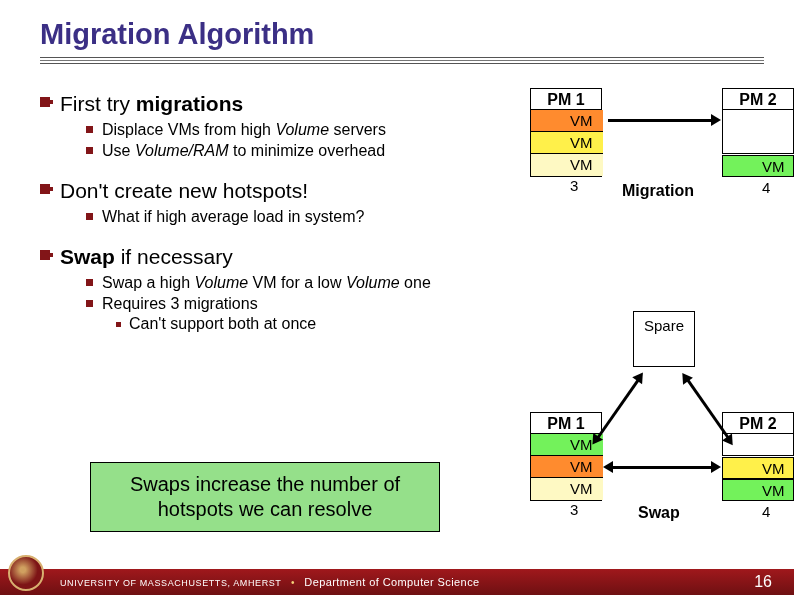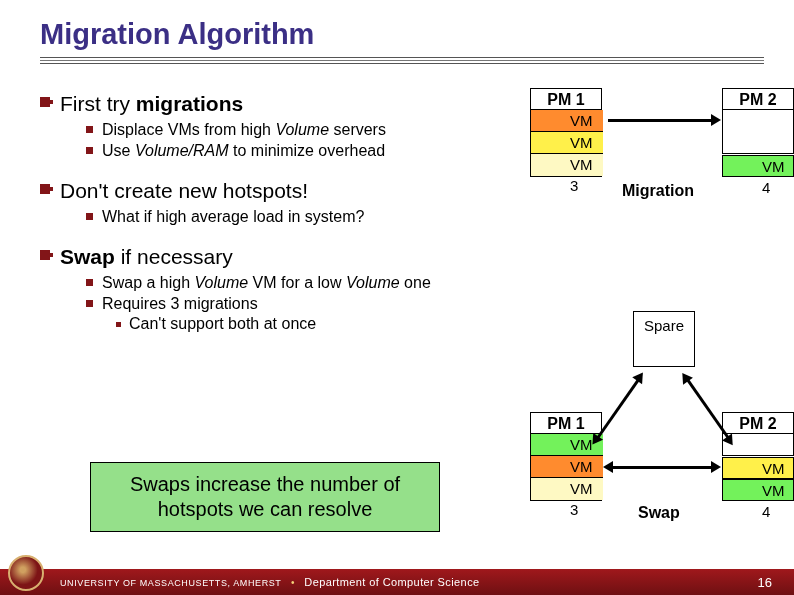--- a/index.html
+++ b/index.html
@@ -135,21 +135,21 @@
     background: radial-gradient(circle at 40% 40%, #d0a060 10%, #7d1416 55%);
     border:2px solid #d8b070;
     position:absolute; left:8px; bottom:4px;
   }
   .footer .ftxt {
     margin-left:60px; letter-spacing:0.4px;text-align:center;
   }
   .footer .ftxt .dot {
     color:#f4d27a; font-size:10px; margin:0 6px;
   }
-  .footer .pgno { position:absolute; right:22px; color:#fff; font-size:13px; }
+  .footer .pgno { position:absolute; right:22px; color:#fff; font-size:16px; }
 </style>
 </head>
 <body>
 
 <div class="slide">
   <div class="title">Migration Algorithm</div>
   <div class="rule"></div>
   <div class="rule mid"></div>
   <div class="rule thin"></div>
 

